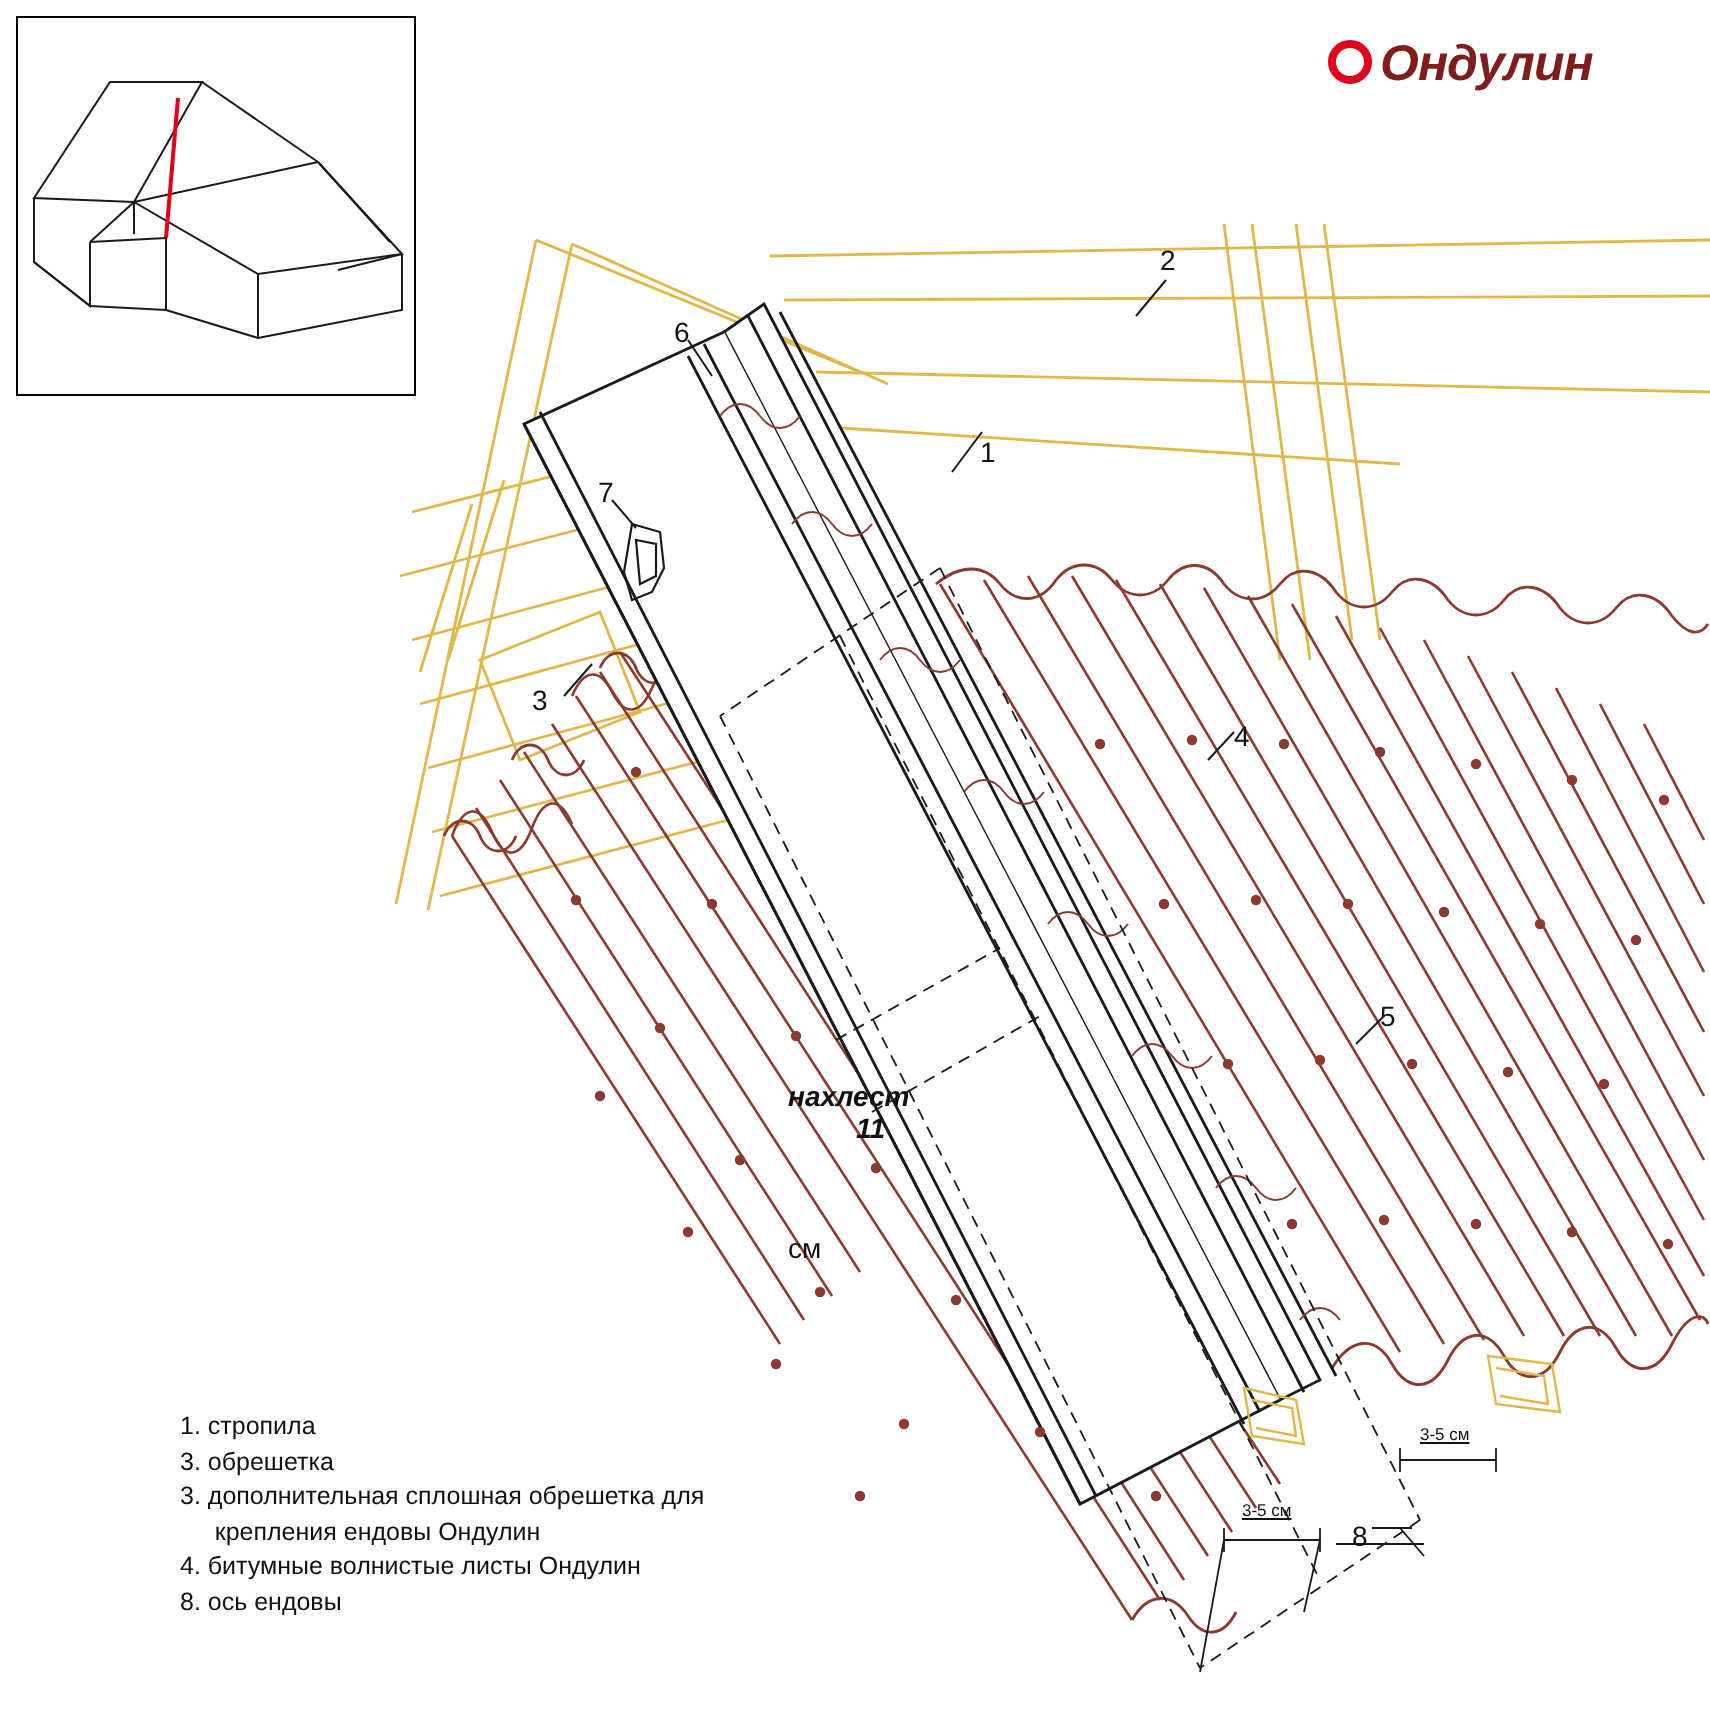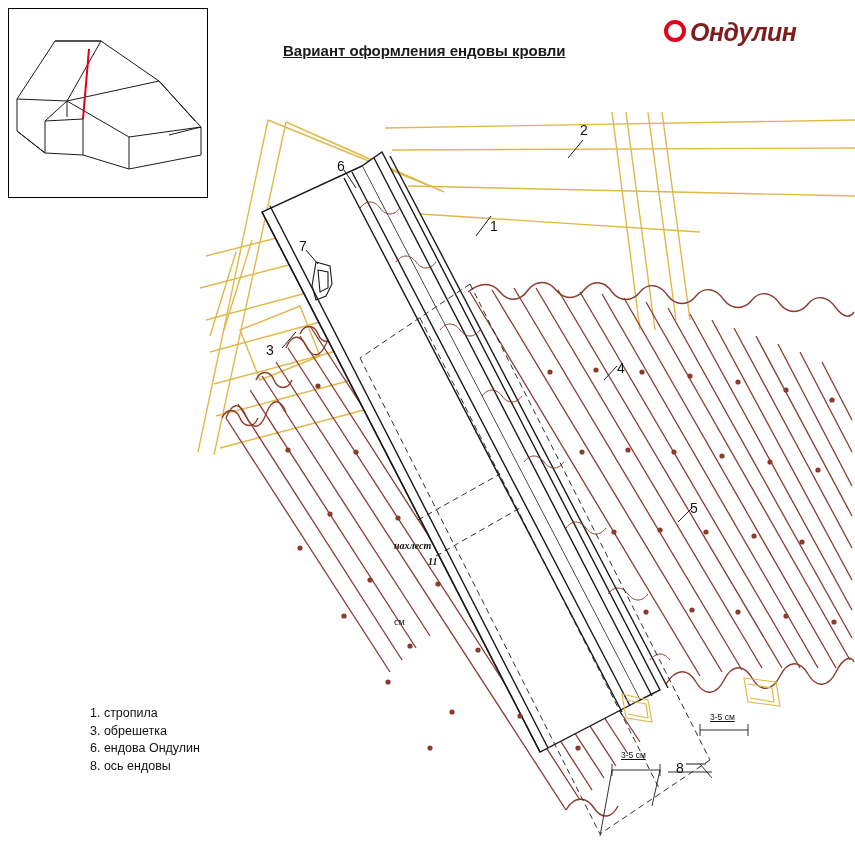--- a/index.html
+++ b/index.html
@@ -93,35 +93,33 @@
   }
 
   
   .dim {
     font-size: 8.5px;
     color: #111;
     white-space: nowrap;
     text-decoration: underline;
   }
   .nahlest {
-    font-size: 10px;
+    font-size: 14px;
     font-style: italic;
     font-weight: bold;
     color: #111;
     white-space: nowrap;
-    font-family: Liberation Serif, serif;
   }
   svg { display: block; }
 </style>
 </head>
 <body>
 
 <div id="root">
 
-  <div class="abs" id="title">Вариант оформления ендовы кровли</div>
 
   <div class="abs" id="brand">
     <div class="brand-dot"></div>
     <div class="brand-text">Ондулин</div>
   </div>
 
   <div class="abs" id="inset">
     <svg width="198" height="188" viewBox="0 0 198 188">
       <g fill="none" stroke="#1a1a1a" stroke-width="1">
 
@@ -388,17 +386,19 @@
   <div class="abs nahlest" style="left:394px; top:540px;">нахлест</div>
   <div class="abs nahlest" style="left:428px; top:556px;">11</div>
   <div class="abs nahlest" style="left:394px; top:570px; font-weight:normal; font-style:normal;margin-top:46px;">см</div>
 
   <div class="abs dim" style="left:621px; top:750px;">3-5 см</div>
   <div class="abs dim" style="left:710px; top:712px;">3-5 см</div>
 
   <div class="abs" id="legend">
     <div class="legend-item">1. стропила</div>
     <div class="legend-item">3. обрешетка</div>
-    <div class="legend-item">6. ендова Ондулин</div>
+    <div class="legend-item">3. дополнительная сплошная обрешетка для
+     крепления ендовы Ондулин</div>
+    <div class="legend-item">4. битумные волнистые листы Ондулин</div>
     <div class="legend-item">8. ось ендовы</div>
   </div>
 
 </div>
 
 </body></html>

